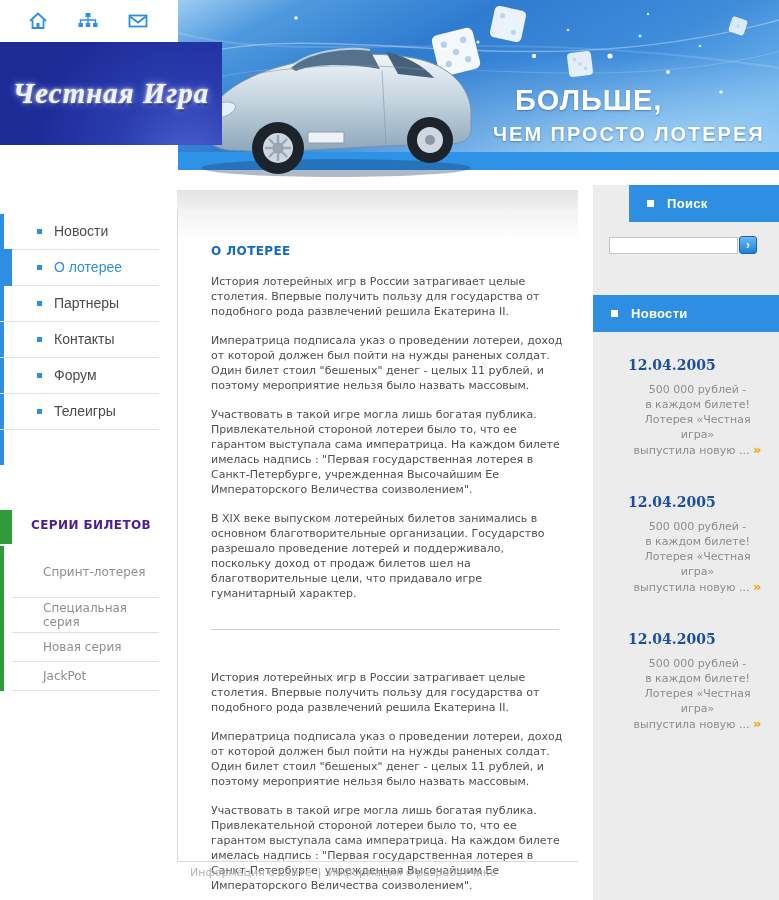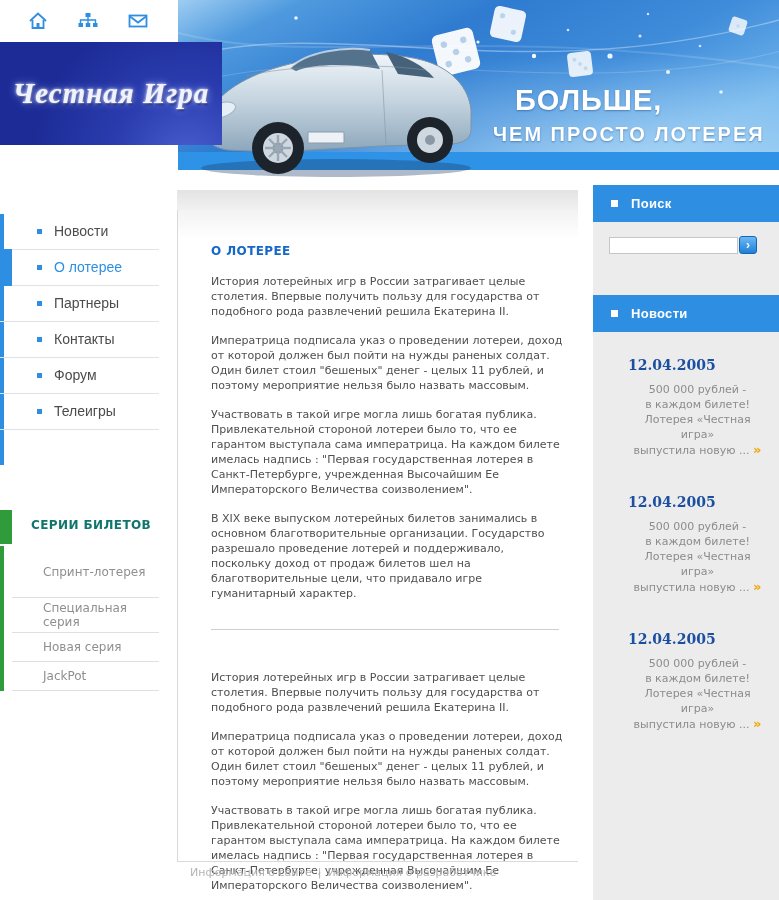--- a/index.html
+++ b/index.html
@@ -33,21 +33,21 @@
     padding-left:37px;font-size:14px;color:#4c4c4c;cursor:pointer;}
   .menu li .bullet{display:inline-block;width:5px;height:5px;background:#2e8fe2;
     margin-right:12px;vertical-align:2px;}
   .menu li.active{color:#2e8fe2;}
   .menu li.active::before{content:"";position:absolute;left:0;top:-1px;bottom:-1px;width:12px;
     background:#2e8fe2;}
 
   
   .tickets-tab{position:absolute;left:0;top:510px;width:12px;height:34px;background:#2f9b3a;}
   .tickets-header{position:absolute;left:31px;top:518px;font-size:12px;font-weight:bold;
-    color:#0f766e;letter-spacing:.4px;font-family:"DejaVu Sans",sans-serif;}
+    color:#4c1d95;letter-spacing:.4px;font-family:"DejaVu Sans",sans-serif;}
   .tickets-bar{position:absolute;left:0;top:546px;width:4px;height:145px;background:#2f9b3a;}
   .tickets{position:absolute;left:0;top:546px;width:159px;margin:0;padding:0;list-style:none;}
   .tickets li{display:flex;align-items:center;border-bottom:1px solid #e0e0e0;
     padding-left:31px;font-size:12px;color:#8f8f8f;font-family:"DejaVu Sans",sans-serif;cursor:pointer;margin-left:12px;}
   .tickets li:nth-child(1){height:51px;} .tickets li:nth-child(2){height:34px;}
   .tickets li:nth-child(3){height:28px;text-align:right;} .tickets li:nth-child(4){height:28px;}
 
   
   .band{position:absolute;left:177px;top:190px;width:401px;height:20px;
     background:linear-gradient(180deg,#e3e3e3,#f1f1f1);}
@@ -59,21 +59,21 @@
     font-family:"DejaVu Sans",sans-serif;margin:0 0 16px 0;}
   .panel p{font-family:"DejaVu Sans",sans-serif;font-size:11px;line-height:15px;color:#4f4f4f;
     width:352px;margin:0 0 14px 0;white-space:pre-line;}
   .divider{border:none;border-top:1px solid #cfcfcf;width:348px;margin:28px 0 40px 0;}
 
   
   .sidebar{position:absolute;left:593px;top:185px;width:186px;height:715px;background:#ececec;}
   .side-header{position:absolute;left:0;right:0;height:37px;background:#2e8fe2;color:#fff;
     display:flex;align-items:center;padding-left:18px;font-size:13px;font-weight:bold;
     letter-spacing:.3px;}
-  .sh1{top:0;} .sh2{top:110px;}
+  .sh1{top:0;margin-left:36px;} .sh2{top:110px;}
   .white-bullet{display:inline-block;width:7px;height:7px;background:#ffffff;margin-right:13px;}
   .search-input{position:absolute;left:16px;top:52px;width:121px;height:15px;
     border:1px solid #c6c6c6;background:#fff;font-size:11px;padding:0 3px;}
   .search-btn{position:absolute;left:146px;top:51px;width:18px;height:18px;
     background:linear-gradient(180deg,#6cb9f5,#1e7fd8);border:1px solid #1565b5;border-radius:3px;
     color:#fff;font-size:12px;font-weight:bold;line-height:16px;text-align:center;cursor:pointer;padding:0;}
   .news{position:absolute;left:35px;top:172px;right:12px;}
   .news-item{margin-bottom:36px;cursor:pointer;}
   .news-date{font-family:"DejaVu Serif",serif;font-weight:bold;font-size:14px;color:#1b4fa0;
     margin-bottom:9px;}

